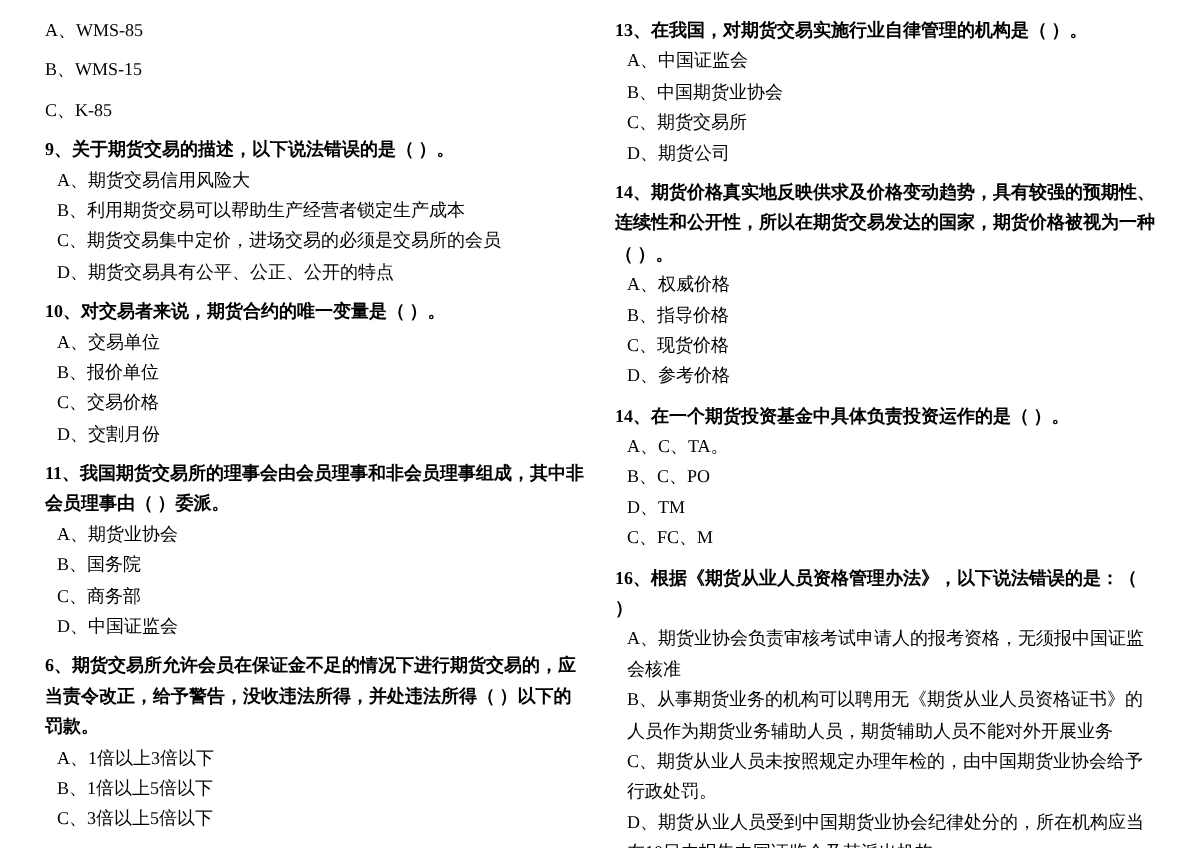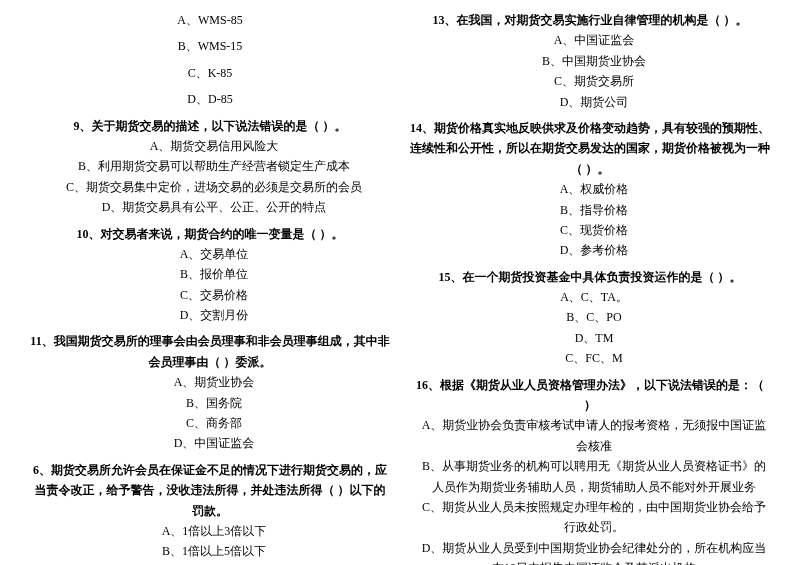--- a/index.html
+++ b/index.html
@@ -20,21 +20,20 @@
       display: flex;
       gap: 20px;
     }
     .column {
       flex: 1;
       font-size: 12px;
       line-height: 1.7;
     }
     .question {
       margin-bottom: 6px;
-      text-align: center;
     }
     .question-title {
       font-size: 12px;
       line-height: 1.7;
       font-weight: bold;
     }
     .options {
       padding-left: 8px;
     }
     .option {
@@ -53,23 +52,20 @@
     </div>
 
     <div class="question">
       <div class="option">B、WMS-15</div>
     </div>
 
     <div class="question">
       <div class="option">C、K-85</div>
     </div>
 
-    <div class="question">
-      <div class="option">D、D-85</div>
-    </div>
 
     <div class="question">
       <div class="question-title">9、关于期货交易的描述，以下说法错误的是（    ）。</div>
       <div class="options">
         <div class="option">A、期货交易信用风险大</div>
         <div class="option">B、利用期货交易可以帮助生产经营者锁定生产成本</div>
         <div class="option">C、期货交易集中定价，进场交易的必须是交易所的会员</div>
         <div class="option">D、期货交易具有公平、公正、公开的特点</div>
       </div>
     </div>
@@ -122,21 +118,21 @@
       <div class="question-title">14、期货价格真实地反映供求及价格变动趋势，具有较强的预期性、连续性和公开性，所以在期货交易发达的国家，期货价格被视为一种（    ）。</div>
       <div class="options">
         <div class="option">A、权威价格</div>
         <div class="option">B、指导价格</div>
         <div class="option">C、现货价格</div>
         <div class="option">D、参考价格</div>
       </div>
     </div>
 
     <div class="question">
-      <div class="question-title">15、在一个期货投资基金中具体负责投资运作的是（    ）。</div>
+      <div class="question-title">14、在一个期货投资基金中具体负责投资运作的是（    ）。</div>
       <div class="options">
         <div class="option">A、C、TA。</div>
         <div class="option">B、C、PO</div>
         <div class="option">D、TM</div>
         <div class="option">C、FC、M</div>
       </div>
     </div>
 
     <div class="question">
       <div class="question-title">16、根据《期货从业人员资格管理办法》，以下说法错误的是：（    ）</div>

